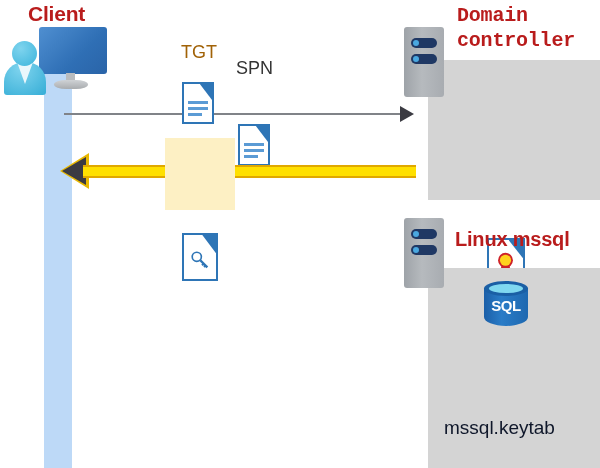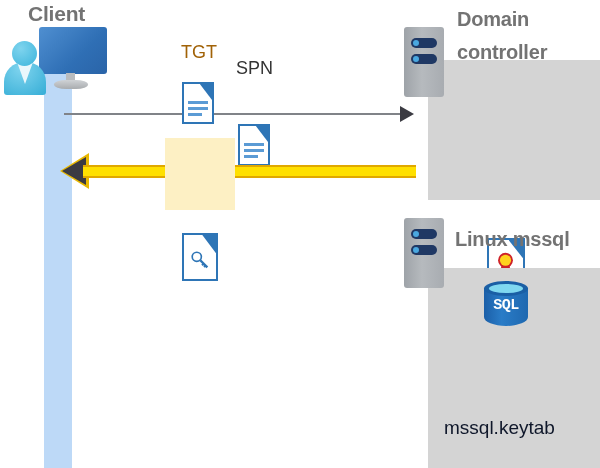--- a/index.html
+++ b/index.html
@@ -5,24 +5,24 @@
   html,body{margin:0;padding:0;background:#ffffff;}
   body{
     width:600px;height:468px;position:relative;overflow:hidden;
     font-family:"Liberation Sans","DejaVu Sans",sans-serif;
     -webkit-font-smoothing:antialiased;
   }
   .abs{position:absolute;}
 
   
   .title{
-    font-weight:bold;color:#737373;letter-spacing:-0.2px;
+    font-weight:bold;color:#b91c1c;letter-spacing:-0.2px;
   }
   #client-title{left:28px;top:2px;font-size:21px;}
-  #dc-title{left:457px;top:3px;font-size:20px;line-height:33px;width:140px;}
+  #dc-title{left:457px;top:3px;font-size:20px;line-height:25px;width:140px;font-family:Liberation Mono, monospace;}
   #linux-title{left:455px;top:227px;font-size:20px;line-height:25px;}
 
   
   #client-lifeline{left:44px;top:72px;width:28px;height:396px;background:#bdd9f7;}
 
   
   .panel{background:#d4d4d4;}
   #dc-panel{left:428px;top:60px;width:172px;height:140px;}
   #linux-panel{left:428px;top:268px;width:172px;height:200px;}
 
@@ -67,21 +67,21 @@
   
   #ticket-highlight{left:165px;top:138px;width:70px;height:72px;background:#fdf0c4;}
   #ticket-doc{left:182px;top:149px;width:36px;height:48px;}
   #ticket-key{position:absolute;left:7px;top:16px;width:22px;height:22px;}
 
   
   #cert-doc{left:487px;top:106px;width:38px;height:48px;}
   #cert-seal{position:absolute;left:9px;top:13px;width:19px;height:26px;}
 
   
-  #sql-db{left:482px;top:280px;width:48px;height:52px;font-family:Liberation Mono, monospace;}
+  #sql-db{left:482px;top:280px;width:48px;height:52px;}
   #sql-body{position:absolute;left:2px;top:8px;width:44px;height:38px;
     border-radius:0 0 22px 22px / 0 0 9px 9px;
     background:linear-gradient(to right,#1b5fa8 0%,#2a7cc7 40%,#1e68b0 100%);}
   #sql-top{position:absolute;left:2px;top:1px;width:44px;height:15px;border-radius:50%;
     background:#1a5fa5;}
   #sql-top-in{position:absolute;left:7px;top:4px;width:34px;height:9px;border-radius:50%;
     background:#7fd8f0;}
   #sql-text{position:absolute;left:0;top:17px;width:48px;text-align:center;
     color:#ffffff;font-size:15px;font-weight:bold;letter-spacing:-0.5px;}
 

